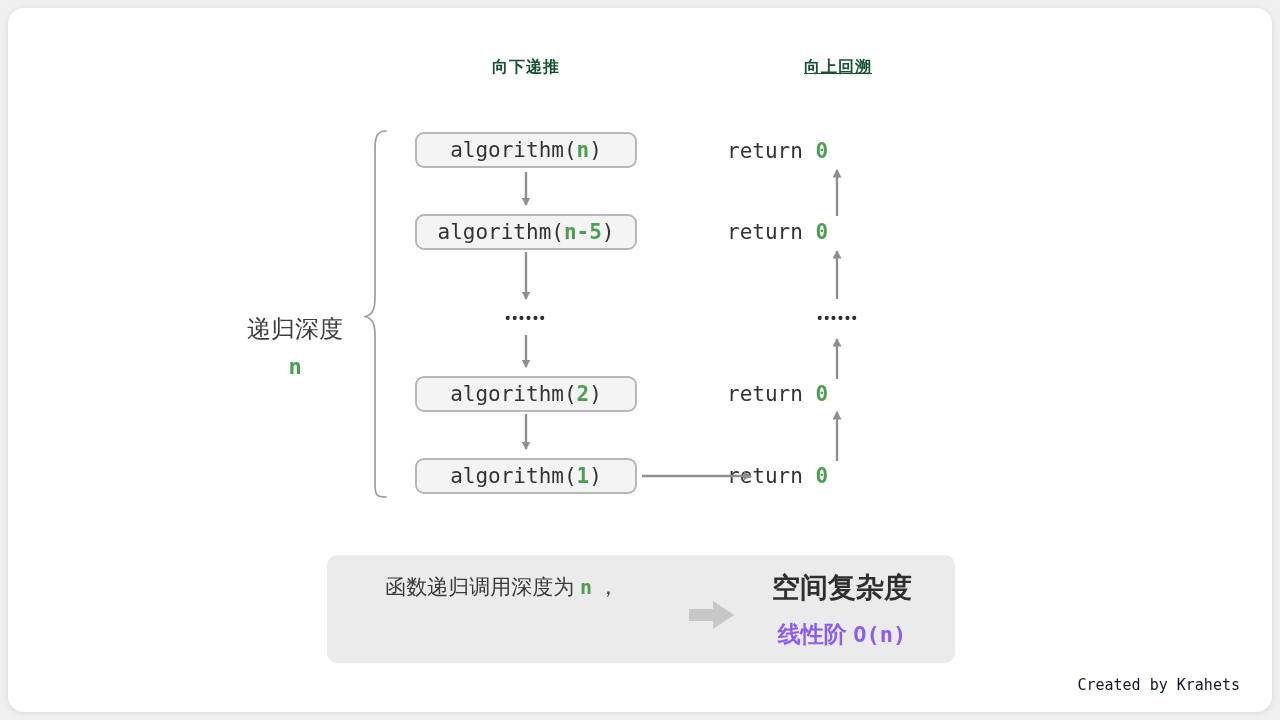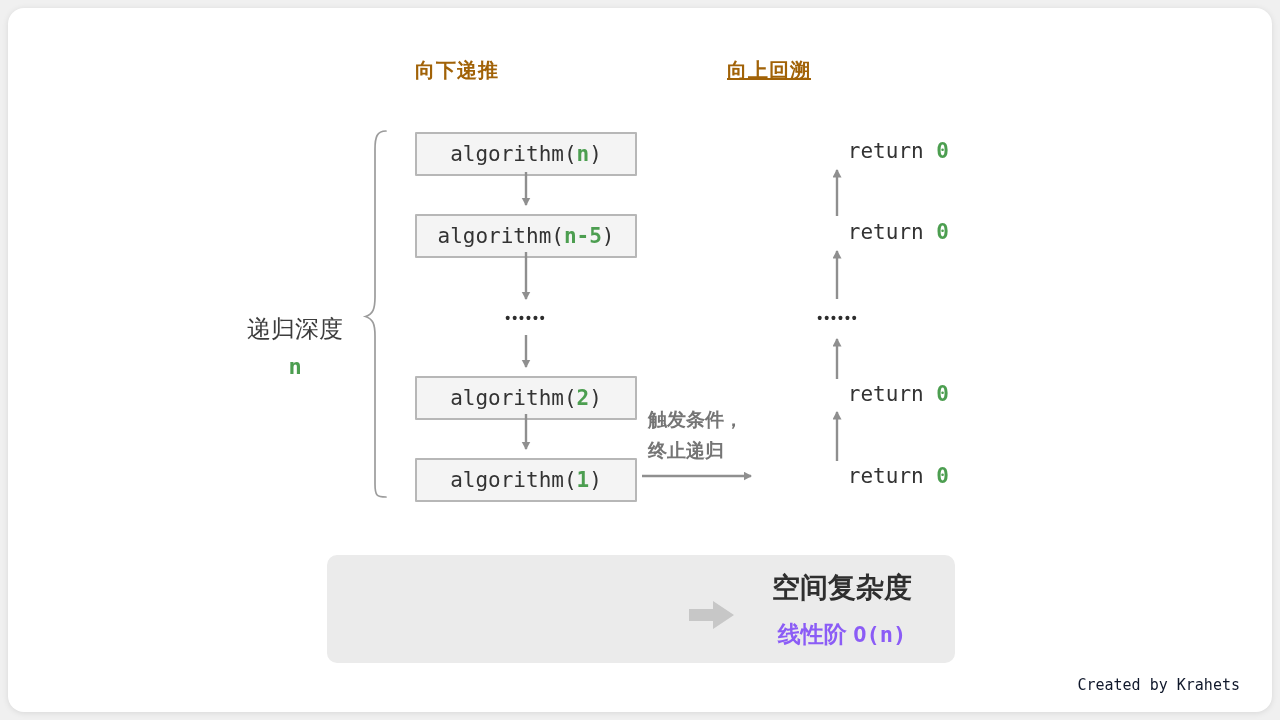--- a/index.html
+++ b/index.html
@@ -10,48 +10,48 @@
   }
   .card{
     position:absolute;left:8px;top:8px;right:8px;bottom:8px;
     background:#ffffff;border-radius:16px;
     box-shadow:0 1px 6px rgba(0,0,0,0.10);
   }
   .stage{position:absolute;left:0;top:0;width:1280px;height:720px;}
   .overlay{position:absolute;left:0;top:0;pointer-events:none;}
 
   .col-header{
-    position:absolute;width:222px;
-    font-size:20px;font-weight:bold;color:#a16207;letter-spacing:1px;
+    position:absolute;width:222px;text-align:center;
+    font-size:16px;font-weight:bold;color:#14532d;letter-spacing:1px;
   }
   .hdr-down{left:415px;top:57px;}
   .hdr-up{left:727px;top:57px;text-decoration:underline;}
 
   .code-box{
-    position:absolute;left:415px;width:222px;height:44px;box-sizing:border-box;
-    background:#f4f4f4;border:2px solid #b7b7b7;border-radius:1px;
+    position:absolute;left:415px;width:222px;height:36px;box-sizing:border-box;
+    background:#f4f4f4;border:2px solid #b7b7b7;border-radius:9px;
     display:flex;align-items:center;justify-content:center;
     font-family:"DejaVu Sans Mono", monospace;font-size:21px;color:#333333;
     white-space:pre;
   }
   .box-n{top:132px;}
   .box-n1{top:214px;}
   .box-2{top:376px;}
   .box-1{top:458px;}
   .code-arg{color:#4c9e50;font-weight:bold;}
 
   .dots{
     position:absolute;width:222px;text-align:center;top:310px;
     font-size:14px;font-weight:bold;letter-spacing:2px;color:#2d2d2d;
   }
   .dots-left{left:415px;}
   .dots-right{left:727px;}
 
   .return-row{
-    position:absolute;left:727px;width:222px;text-align:right;
+    position:absolute;left:727px;width:222px;text-align:left;
     font-family:"DejaVu Sans Mono", monospace;font-size:21px;color:#333333;
     white-space:pre;
   }
   .ret-1{top:139px;}
   .ret-2{top:220px;}
   .ret-3{top:382px;}
   .ret-4{top:464px;}
   .return-val{color:#4c9e50;font-weight:bold;}
 
   .depth-label{
@@ -122,24 +122,20 @@
   <div class="code-box box-2"><span>algorithm(</span><span class="code-arg">2</span><span>)</span></div>
 
   <div class="code-box box-1"><span>algorithm(</span><span class="code-arg">1</span><span>)</span></div>
 
   <div class="return-row ret-1"><span>return </span><span class="return-val">0</span></div>
   <div class="return-row ret-2"><span>return </span><span class="return-val">0</span></div>
   <div class="dots dots-right">••••••</div>
   <div class="return-row ret-3"><span>return </span><span class="return-val">0</span></div>
   <div class="return-row ret-4"><span>return </span><span class="return-val">0</span></div>
 
-  <div class="trigger-note">
-    <div>触发条件，</div>
-    <div>终止递归</div>
-  </div>
 
   <svg class="overlay" width="1280" height="720" viewBox="0 0 1280 720">
     <defs>
       <marker id="ah" markerUnits="userSpaceOnUse" markerWidth="10" markerHeight="10" refX="7.5" refY="4.5" orient="auto">
         <path d="M0,0 L8.5,4.5 L0,9 Z" fill="#8f8f8f"></path>
       </marker>
     </defs>
     <g stroke="#8f8f8f" stroke-width="2.4" fill="none">
       <line x1="526" y1="172" x2="526" y2="205" marker-end="url(#ah)"></line>
       <line x1="526" y1="252" x2="526" y2="299" marker-end="url(#ah)"></line>
@@ -149,20 +145,21 @@
       <line x1="837" y1="299" x2="837" y2="251" marker-end="url(#ah)"></line>
       <line x1="837" y1="379" x2="837" y2="339" marker-end="url(#ah)"></line>
       <line x1="837" y1="461" x2="837" y2="412" marker-end="url(#ah)"></line>
       <line x1="642" y1="476" x2="751" y2="476" marker-end="url(#ah)"></line>
     </g>
     <path d="M 386 131 C 377 131 375 137 375 149 L 375 297 C 375 309 373 314 365.5 316.5 C 373 319 375 324 375 336 L 375 484 C 375 496 377 497 386 497" stroke="#9c9c9c" stroke-width="1.7" fill="none" stroke-linecap="round"></path>
   </svg>
 
   <div class="summary-box">
     <div class="sum-left">
+      <div><span>函数递归调用深度为 </span><span class="sum-var">n</span><span> ，</span></div>
     </div>
 
     <svg class="sum-arrow" width="46" height="32" viewBox="0 0 46 32">
       <polygon points="0,10 24,10 24,2 45,16 24,30 24,22 0,22" fill="#c7c7c7"></polygon>
     </svg>
 
     <div class="sum-right">
       <div class="sum-right-title">空间复杂度</div>
       <div class="sum-right-result"><span>线性阶 </span><span class="sum-right-bigo">O(n)</span></div>
     </div>

